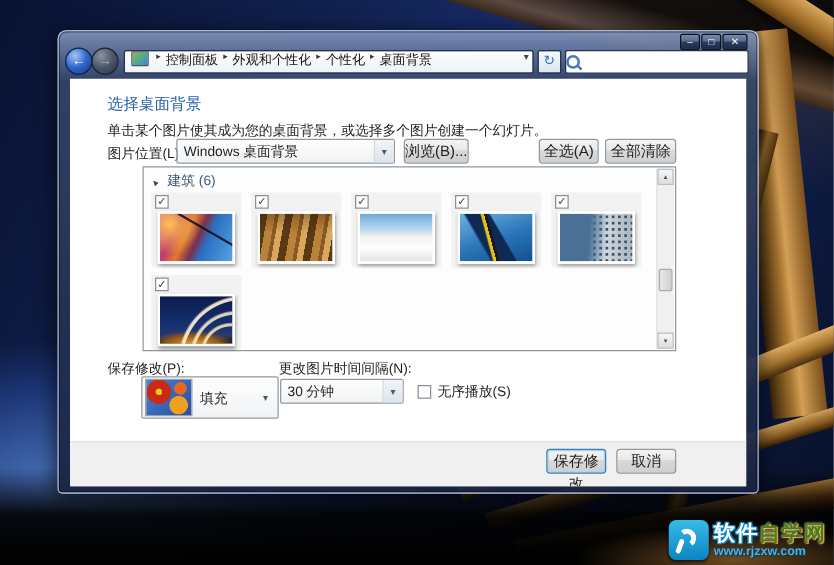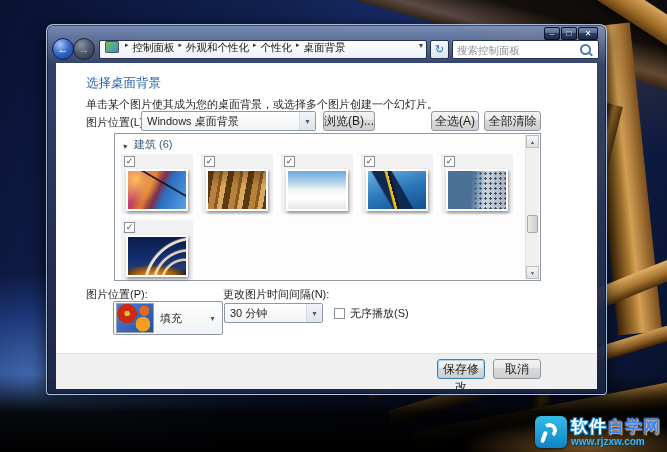--- a/index.html
+++ b/index.html
@@ -147,21 +147,21 @@
   #wm-logo{width:32px;height:32px;border-radius:6px;position:relative;margin-right:4px;
     background:linear-gradient(180deg,#35bce8,#0d84c4);box-shadow:0 1px 2px rgba(0,0,0,.6);}
   #wm-logo .stroke{position:absolute;left:7px;top:7px;width:15px;height:15px;border:4px solid #fff;
     border-left-color:transparent;border-bottom-color:transparent;border-radius:8px;box-sizing:border-box;
     transform:rotate(8deg);}
   #wm-logo .leg{position:absolute;left:7px;bottom:5px;width:4px;height:12px;background:#fff;border-radius:2px;
     transform:rotate(20deg);}
   #wm-text{line-height:1;}
   .wm-site{font-size:17px;font-weight:bold;letter-spacing:1px;}
   .wm-site .b{color:#ffffff;text-shadow:0 0 2px #0d86c6,1px 1px 0 #0d86c6,-1px -1px 0 #0d86c6,1px -1px 0 #0d86c6,-1px 1px 0 #0d86c6;}
-  .wm-site .o{color:#3b82f6;text-shadow:0 0 2px #fff,1px 1px 0 #c87808;}
+  .wm-site .o{color:#4d7c0f;text-shadow:0 0 2px #fff,1px 1px 0 #c87808;}
   .wm-url{font-size:10px;font-weight:bold;color:#4ab0e8;text-shadow:1px 1px 1px #083a58;margin-top:2px;}
 </style>
 </head>
 <body>
 
 <div id="desktop">
   <div class="beam beam-dark-top"></div>
   <div class="beam beam-orange-top"></div>
   <div class="beam beam-right-vert"></div>
   <div class="beam beam-br-steep"></div>
@@ -188,21 +188,20 @@
     <span class="crumb-sep">▸</span>
     <span class="crumb-item">外观和个性化</span>
     <span class="crumb-sep">▸</span>
     <span class="crumb-item">个性化</span>
     <span class="crumb-sep">▸</span>
     <span class="crumb-item">桌面背景</span>
     <span class="crumb-dd">▾</span>
   </div>
   <div id="refreshbtn">↻</div>
   <div id="searchbox">
-    <input placeholder="搜索控制面板" style="">
     <span class="mag"></span>
   </div>
 
   <div id="content">
     <div id="page-title">选择桌面背景</div>
     <div id="page-sub">单击某个图片使其成为您的桌面背景，或选择多个图片创建一个幻灯片。</div>
 
     <div class="lbl" style="left:30px;top:52px;">图片位置(L):</div>
     <div class="combo" id="loc-combo">
       <span>Windows 桌面背景</span>
@@ -243,21 +242,21 @@
           <span class="photo ph6"></span>
         </div>
       </div>
       <div id="vscroll">
         <div id="scr-up" class="scr-arrow">▲</div>
         <div id="scr-thumb"></div>
         <div id="scr-dn" class="scr-arrow">▼</div>
       </div>
     </div>
 
-    <div class="lbl" style="left:30px;top:224px;">图片位置(P):</div>
+    <div class="lbl" style="left:30px;top:224px;">保存修改(P):</div>
     <div class="combo" id="fit-combo">
       <span id="fit-thumb"></span>
       <span>填充</span>
       <span class="arrow" style="background:none;border:none;">▾</span>
     </div>
 
     <div class="lbl" style="left:167px;top:224px;">更改图片时间间隔(N):</div>
     <div class="combo" id="interval-combo">
       <span>30 分钟</span>
       <span class="arrow">▾</span>

